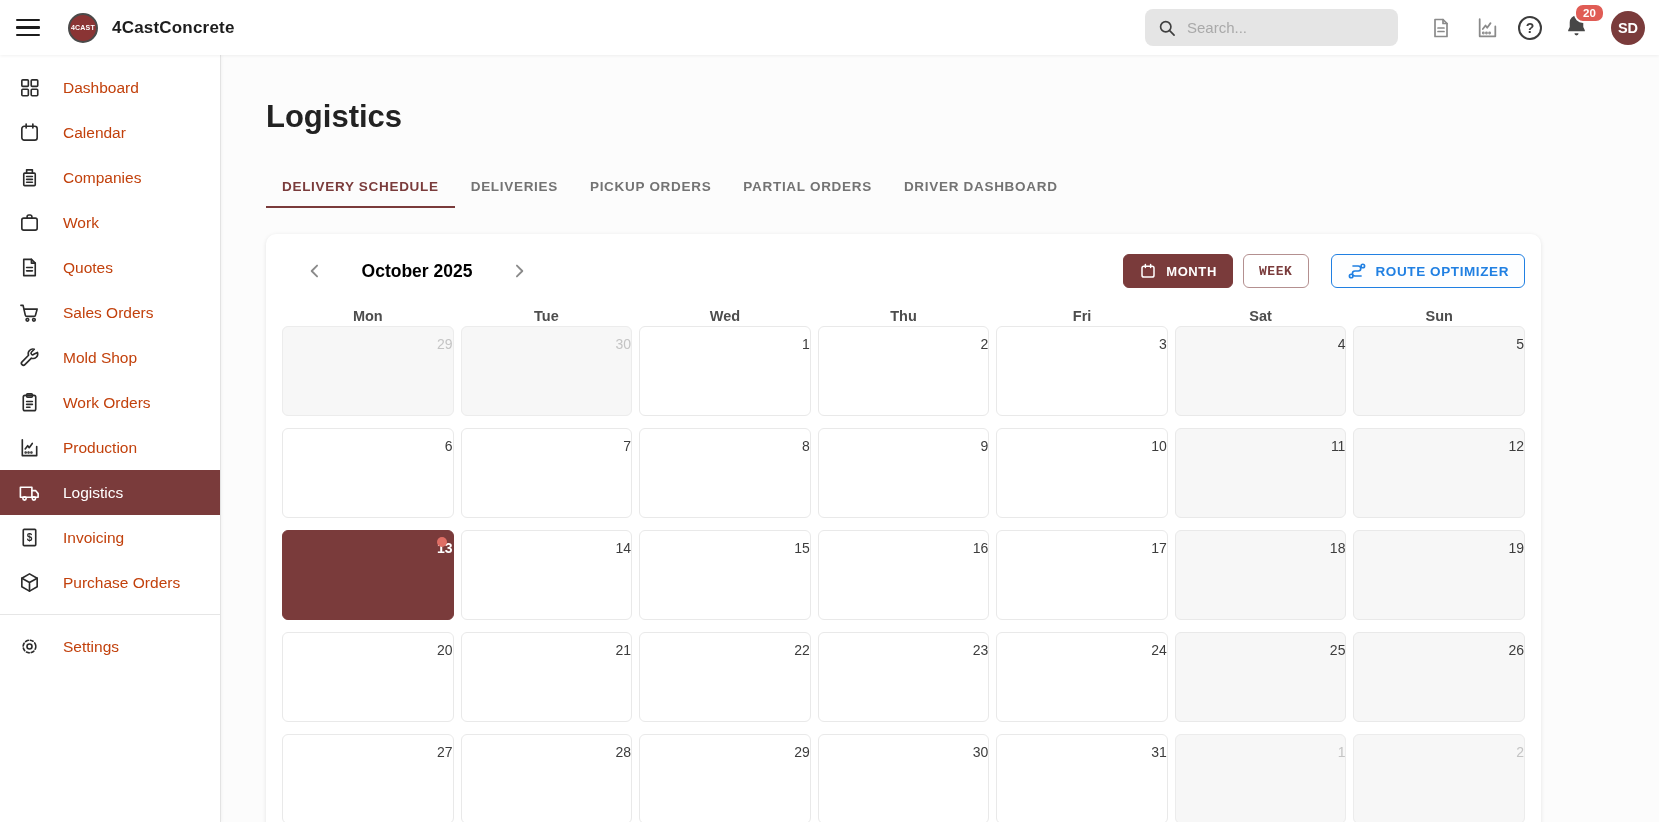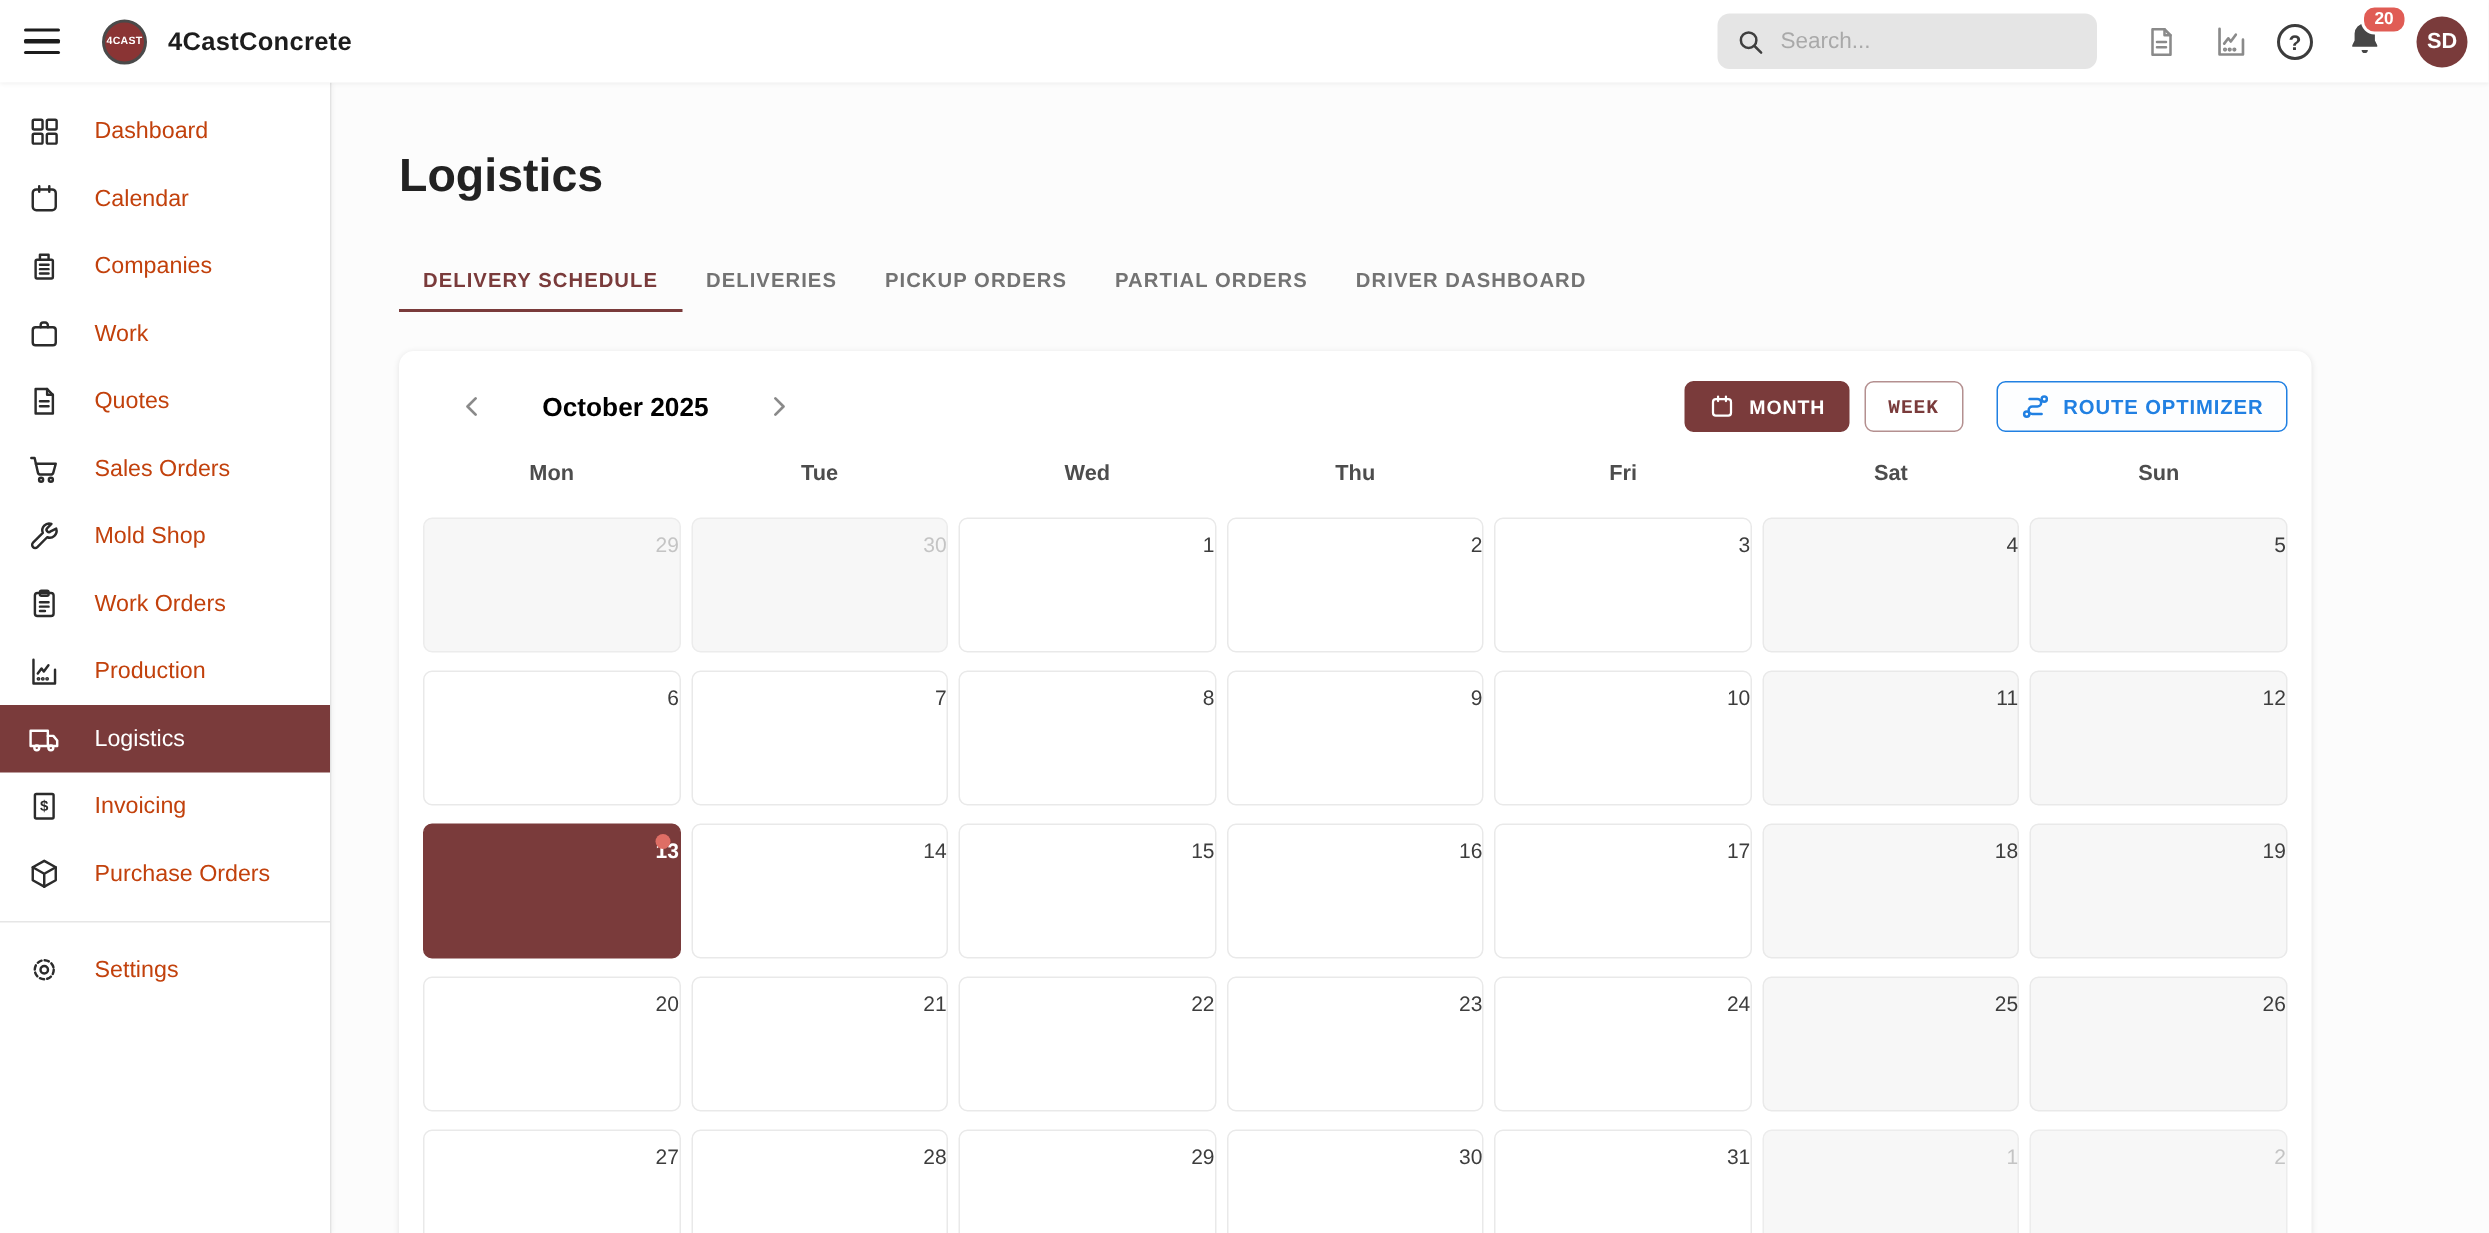--- a/index.html
+++ b/index.html
@@ -69,21 +69,21 @@
   .toolbar-right { margin-left:auto; display:flex; align-items:center; gap:10px; }
   .btn { display:flex; align-items:center; justify-content:center; gap:9px; border-radius:6px;
     font-size:13px; font-weight:bold; letter-spacing:.6px; cursor:pointer; height:34px;
     font-family:"Liberation Sans", sans-serif; }
   .btn-month { background:#7a3b3b; color:#fff; padding:0 15px; border:1px solid #7a3b3b; }
   .btn-week { background:#fff; color:#7a3b3b; padding:0 15px; border:1px solid #b49090;font-family:Liberation Mono, monospace; }
   .btn-route { background:#fdfeff; color:#2180e2; padding:0 15px; border:1.5px solid #2180e2;
     font-size:13.5px; margin-left:12px; }
 
   .cal-head { display:grid; grid-template-columns:repeat(7,1fr); column-gap:7px;
-    margin-top:18px; margin-bottom:21px; }
+    margin-top:18px; margin-bottom:2px; }
   .cal-head div { text-align:center; font-size:14.5px; font-weight:bold; color:#4d4d4d; }
 
   .cal-grid { display:grid; grid-template-columns:repeat(7,1fr); gap:12px 7px; }
   .cell { position:relative; height:90px; background:#fff; border:1px solid #e9e9e9;
     border-radius:6px; cursor:pointer; }
   .cell .daynum { text-align:right; margin-top:9px; font-size:14px; color:#3d3d3d; }
   .cell.weekend { background:#f7f7f7; }
   .cell.adjacent { background:#f7f7f7; border-color:#ececec; }
   .cell.adjacent .daynum { color:#c4c4c4; }
   .cell.today { background:#7a3b3b; border-color:#7a3b3b; }

